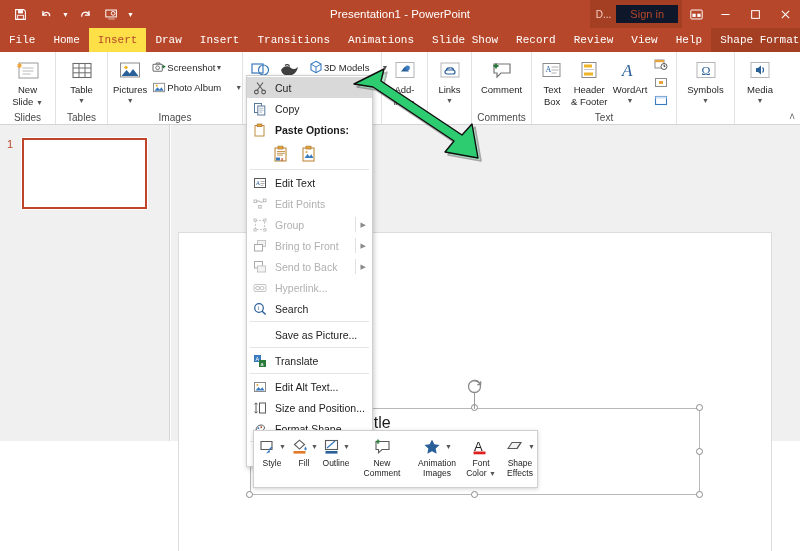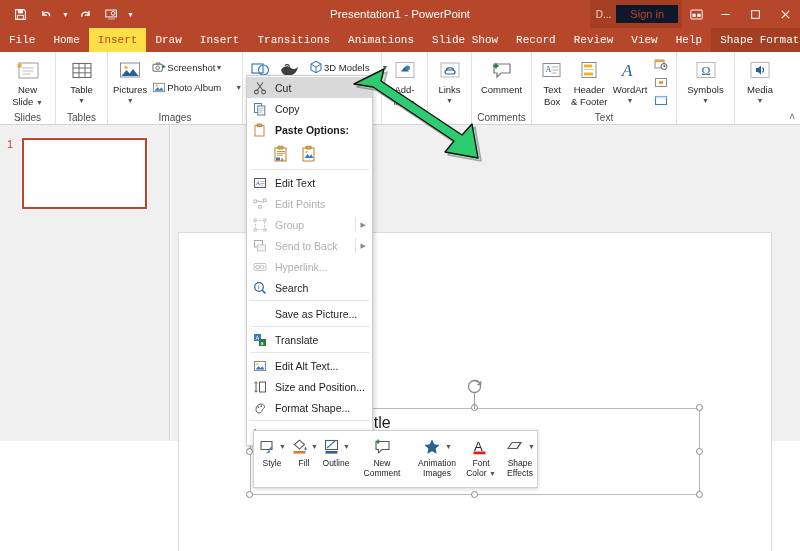--- a/index.html
+++ b/index.html
@@ -638,20 +638,31 @@
             <rect x="10.8" y="1" width="2.2" height="2.2" fill="#fff" stroke="#bdbdbd" stroke-width=".9"></rect>
             <rect x="1" y="10.8" width="2.2" height="2.2" fill="#fff" stroke="#bdbdbd" stroke-width=".9"></rect>
             <rect x="10.8" y="10.8" width="2.2" height="2.2" fill="#fff" stroke="#bdbdbd" stroke-width=".9"></rect>
           </svg>
       </span>
       <span class="mtx">Group</span>
       <span class="divider-v"></span>
       <span class="arrow">▶</span>
     </div>
 
+    <div class="mi dis">
+      <span class="mic">
+        <svg width="14" height="14" viewBox="0 0 14 14">
+            <rect x="4.5" y="1.5" width="8" height="6" fill="#f3f3f3" stroke="#c5c5c5" stroke-width="1"></rect>
+            <rect x="1.5" y="5.5" width="8" height="6.5" fill="#fff" stroke="#a9a9a9" stroke-width="1"></rect>
+          </svg>
+      </span>
+      <span class="mtx">Bring to Front</span>
+      <span class="divider-v"></span>
+      <span class="arrow">▶</span>
+    </div>
 
     <div class="mi dis">
       <span class="mic">
         <svg width="14" height="14" viewBox="0 0 14 14">
             <rect x="1.5" y="1.5" width="8" height="6.5" fill="#fff" stroke="#a9a9a9" stroke-width="1"></rect>
             <rect x="4.5" y="6" width="8" height="6" fill="#f3f3f3" stroke="#c5c5c5" stroke-width="1"></rect>
           </svg>
       </span>
       <span class="mtx">Send to Back</span>
       <span class="divider-v"></span>

